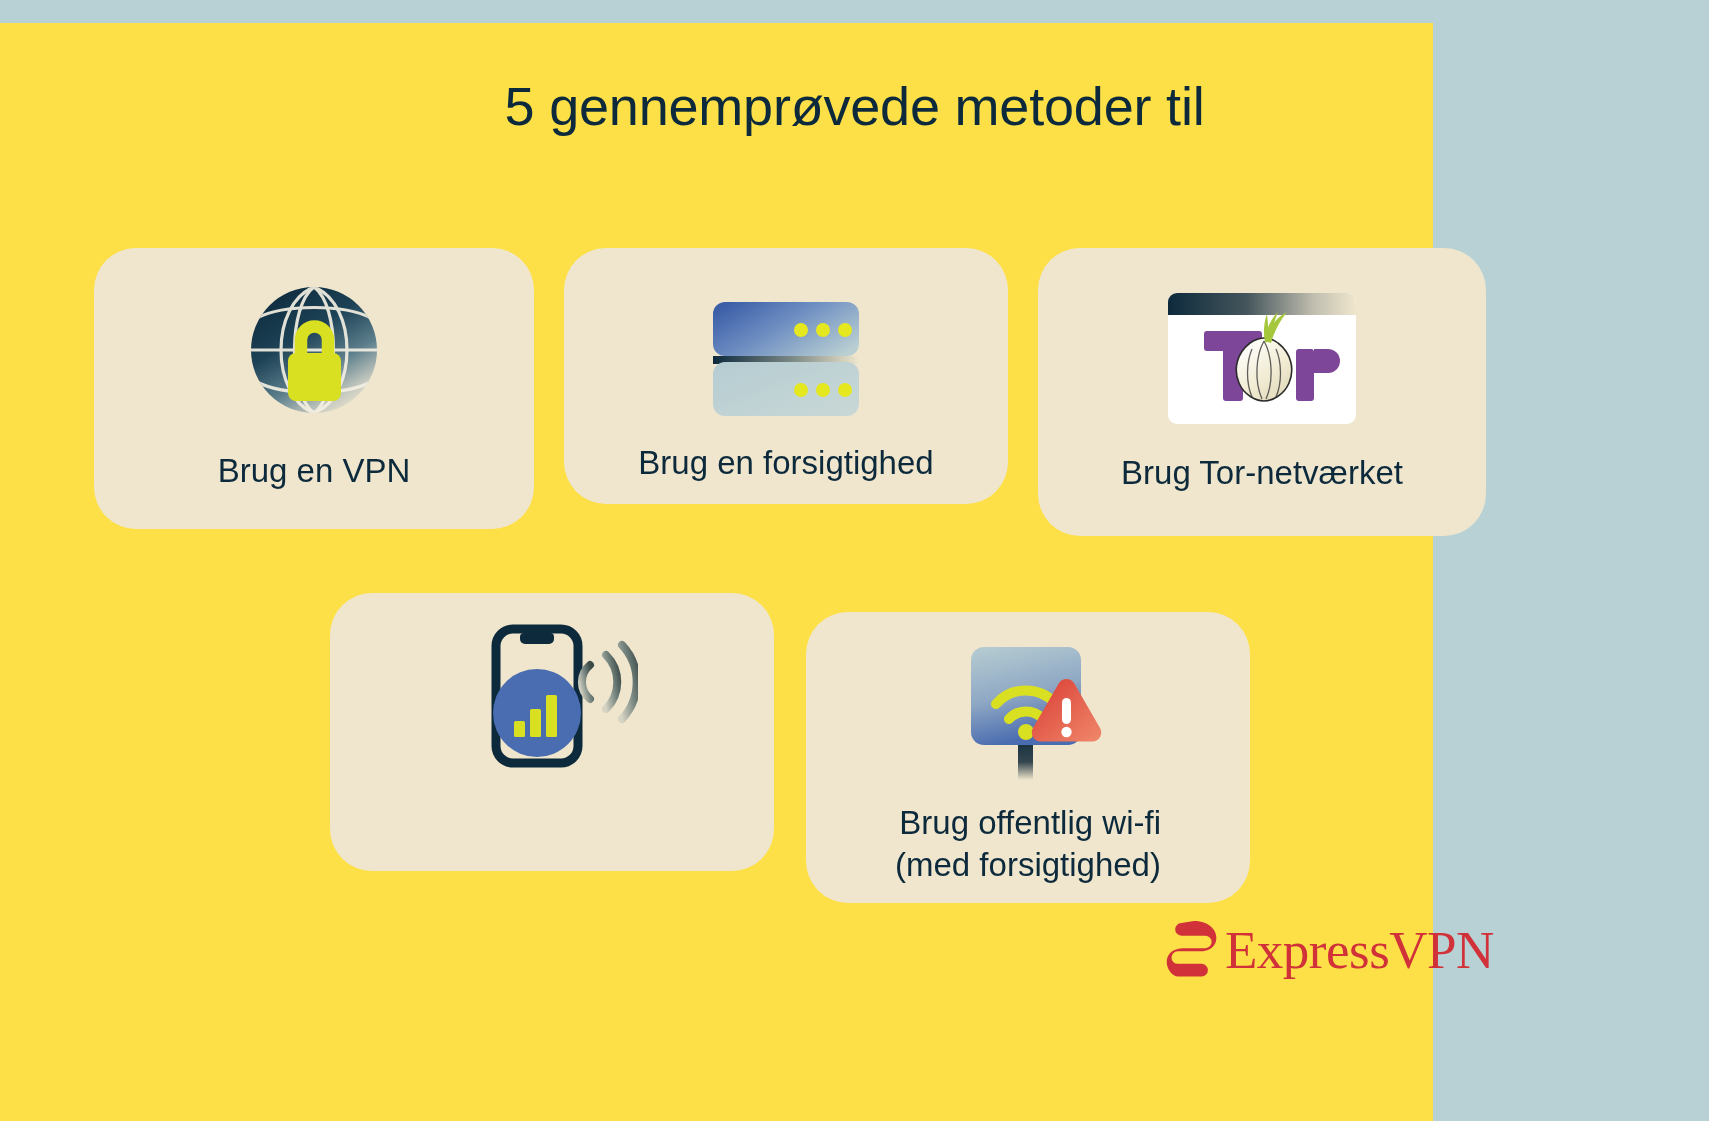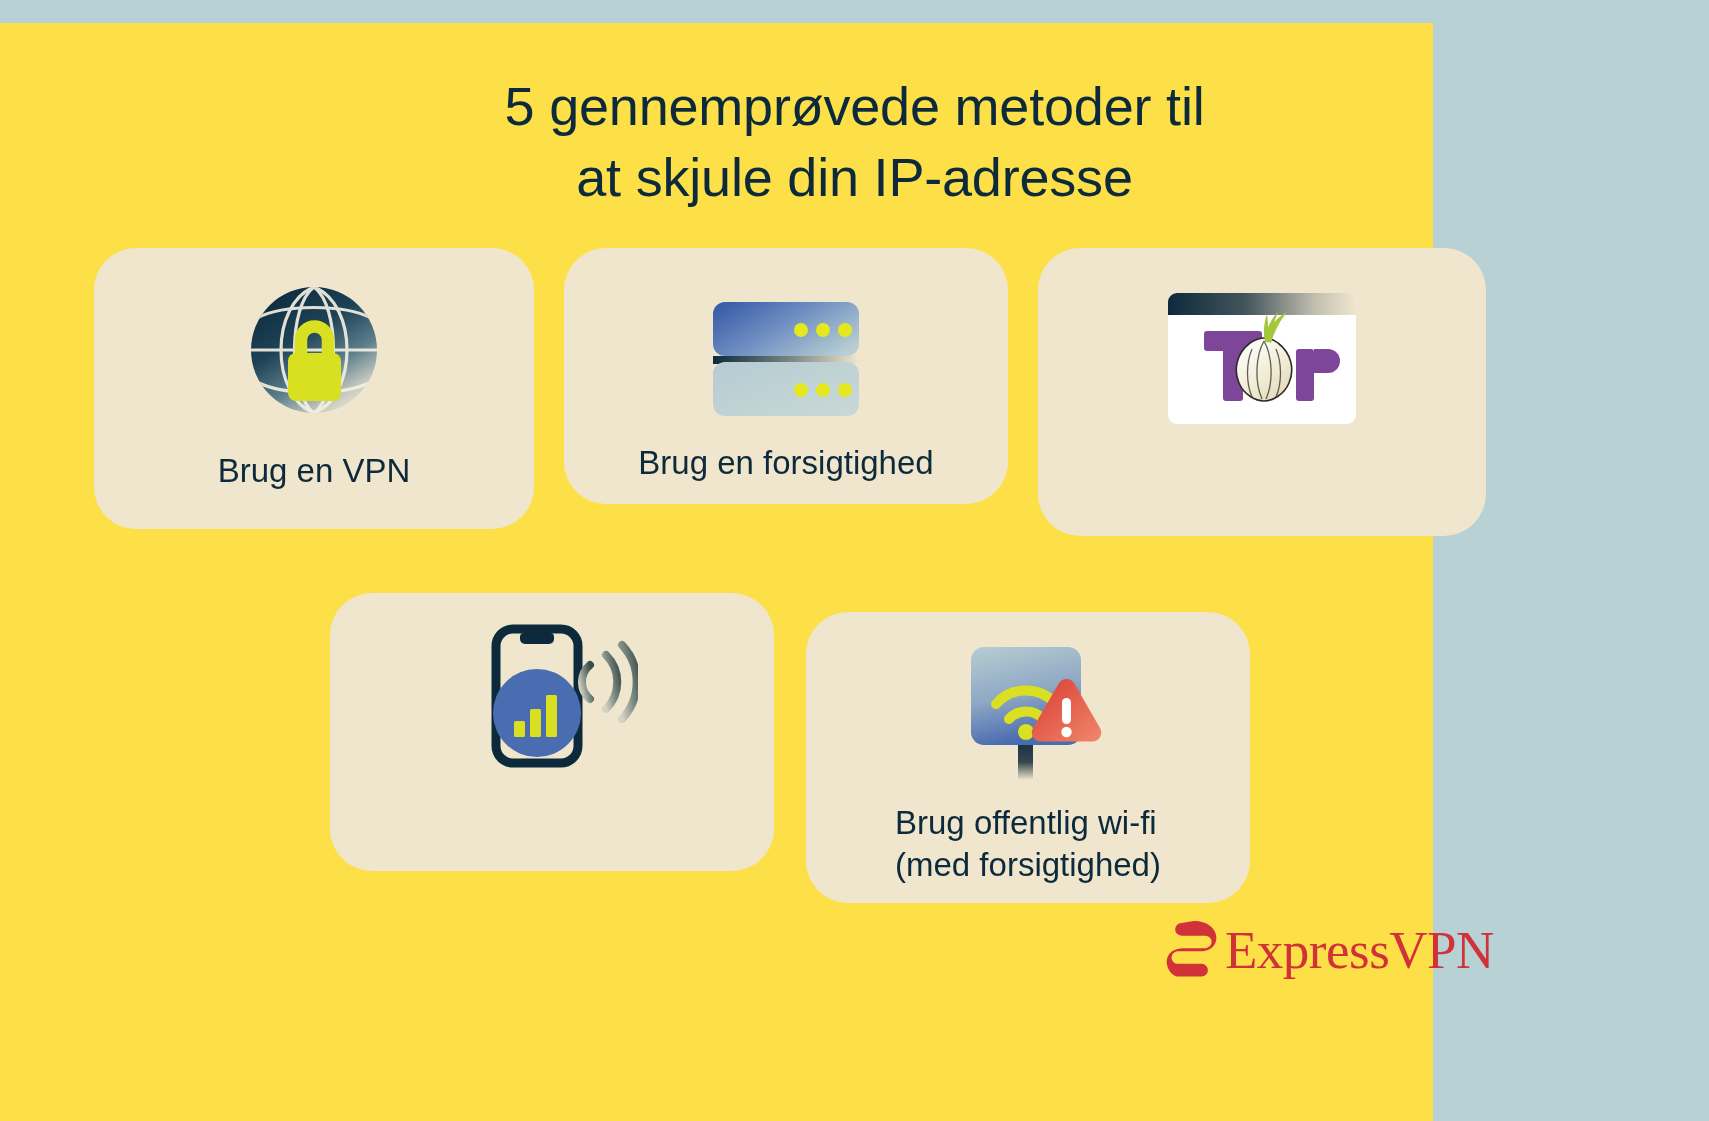--- a/index.html
+++ b/index.html
@@ -49,21 +49,21 @@
   }
   .card .icon-wrap {
     display: flex;
     align-items: flex-end;
     justify-content: center;
   }
   .card .card-label {
     color: #0d2a3c;
     font-size: 33px;
     line-height: 1.26;
-    text-align: left;
+    text-align: right;
     white-space: pre-line;
     font-weight: 400;
   }
 
   
   #card-vpn   { left: 94px;  top: 225px; width: 440px; height: 281px; }
   #card-proxy { left: 564px; top: 225px; width: 444px; height: 256px; }
   #card-tor   { left: 1038px;top: 225px; width: 448px; height: 288px; }
   
   #card-mobile{ left: 330px; top: 570px; width: 444px; height: 278px; }
@@ -97,21 +97,20 @@
     line-height: 1;
   }
 </style>
 </head>
 <body>
 
 <div id="stage">
 
   <div class="title">
     <span class="line">5 gennemprøvede metoder til</span>
-    <span class="line">at skjule din IP-adresse</span>
   </div>
 
   <div class="card" id="card-vpn">
     <div class="icon-wrap">
       <svg width="140" height="148" viewBox="0 0 140 148">
         <defs>
           <linearGradient id="globeGrad" x1="0.18" y1="0" x2="0.78" y2="1">
             <stop offset="0%" stop-color="#0d2a3c"></stop>
             <stop offset="38%" stop-color="#1d4256"></stop>
             <stop offset="66%" stop-color="#5d7f8c"></stop>
@@ -217,20 +216,21 @@
           </g>
 
           <g fill="#a5c73c">
             <path d="M99 50 c 4 -14 12 -24 22 -29 c -7 9 -13 20 -16 31 Z"></path>
             <path d="M99 50 c 1 -12 6 -22 13 -29 c -4 10 -7 20 -7 30 Z"></path>
             <path d="M99 51 c -2 -11 -1 -20 2 -28 c 1 9 2 19 2 28 Z"></path>
           </g>
         </g>
       </svg>
     </div>
+    <div class="card-label">Brug Tor-netværket</div>
   </div>
 
   <div class="card" id="card-mobile">
     <div class="icon-wrap">
       <svg width="172" height="150" viewBox="0 0 172 150">
         <defs>
           <linearGradient id="waveGrad" x1="0" y1="1" x2="1" y2="0">
             <stop offset="0%" stop-color="#d7d4c4"></stop>
             <stop offset="50%" stop-color="#7d8b85"></stop>
             <stop offset="100%" stop-color="#3c4a48"></stop>

